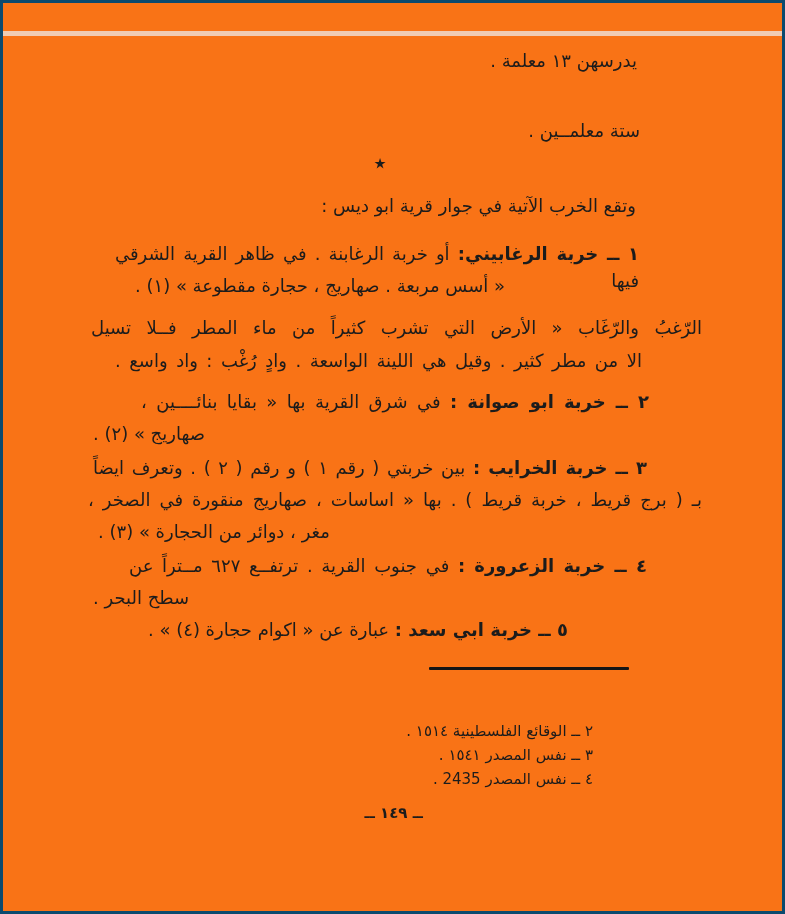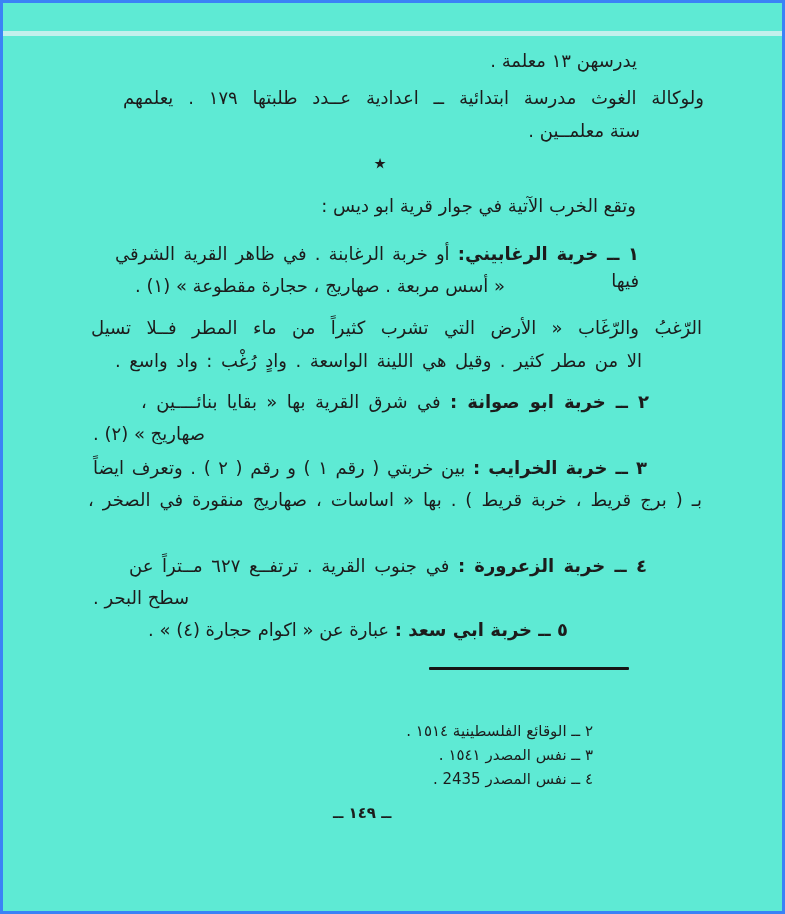--- a/index.html
+++ b/index.html
@@ -1,22 +1,22 @@
 <!DOCTYPE html>
 <html lang="ar" dir="rtl"><head>
 <meta charset="utf-8">
 <style>
   html, body { margin: 0; padding: 0; background: #ffffff; }
   .stage {
     position: relative;
     width: 785px;
     height: 914px;
     box-sizing: border-box;
-    background: #5eead4;
-    border: 3px solid #3b82f6;
+    background: #f97316;
+    border: 3px solid #0c4a6e;
     overflow: hidden;
     direction: rtl;
     font-family: "DejaVu Sans", sans-serif;
     color: #1c1c1c;
   }
   .scan-streak {
     position: absolute; top: 28px; left: 0; right: 0; height: 5px;
     background: #eef2f6; opacity: .7;
   }
   .line {
@@ -41,21 +41,21 @@
   }
   .footnote {
     position: absolute;
     right: 189px;
     font-size: 15px;
     line-height: 22px;
     white-space: nowrap;
   }
   .pagenum {
     position: absolute; top: 801px; left: 330px; width: 90px;
-    text-align: left; font-size: 15px; font-weight: bold;
+    text-align: right; font-size: 15px; font-weight: bold;
     letter-spacing: 1px;
   }
   
   .l-a1 { top: 44px;  right: 145px; }
   .l-a2 { top: 81px;  right: 78px;  left: 120px; }
   .l-a3 { top: 114px; right: 142px; }
   .l-h  { top: 189px; right: 146px; }
   .l-i1a{ top: 237px; right: 143px; left: 112px; }
   .l-i1b{ top: 269px; left: 132px; right: auto; }
   .l-q1 { top: 311px; right: 80px;  left: 88px; }
@@ -73,38 +73,38 @@
   .l-f3 { top: 741px; }
   .l-f4 { top: 765px; }
 </style>
 </head>
 <body>
 
 <div class="stage">
   <div class="scan-streak"></div>
 
   <div class="line l-a1">يدرسهن ١٣ معلمة .</div>
-  <div class="line l-a2 just">ولوكالة الغوث مدرسة ابتدائية ــ اعدادية عــدد طلبتها ١٧٩ . يعلمهم</div>
   <div class="line l-a3">ستة معلمــين .</div>
 
   <div class="star">٭</div>
 
   <div class="line l-h">وتقع الخرب الآتية في جوار قرية ابو ديس :</div>
 
   <div class="line l-i1a just"><span class="b">١ ــ خربة الرغابيني:</span> <span>أو خربة الرغابنة . في ظاهر القرية الشرقي فيها</span></div>
   <div class="line l-i1b">« أسس مربعة . صهاريج ، حجارة مقطوعة » (١) .</div>
 
   <div class="line l-q1 just">الرّغبُ والرّغَاب « الأرض التي تشرب كثيراً من ماء المطر فــلا تسيل</div>
   <div class="line l-q2 just">الا من مطر كثير . وقيل هي اللينة الواسعة . وادٍ رُغْب : واد واسع .</div>
 
   <div class="line l-i2a just"><span class="b">٢ ــ خربة ابو صوانة :</span> <span>في شرق القرية بها « بقايا بنائــــين ،</span></div>
   <div class="line l-i2b">صهاريج » (٢) .</div>
 
   <div class="line l-i3a just"><span class="b">٣ ــ خربة الخرايب :</span> <span>بين خربتي ( رقم ١ ) و رقم ( ٢ ) . وتعرف ايضاً</span></div>
   <div class="line l-i3b just">بـ ( برج قريط ، خربة قريط ) . بها « اساسات ، صهاريج منقورة في الصخر ،</div>
+  <div class="line l-i3c">مغر ، دوائر من الحجارة » (٣) .</div>
 
   <div class="line l-i4a just"><span class="b">٤ ــ خربة الزعرورة :</span> <span>في جنوب القرية . ترتفــع ٦٢٧ مــتراً عن</span></div>
   <div class="line l-i4b">سطح البحر .</div>
 
   <div class="line l-i5"><span class="b">٥ ــ خربة ابي سعد :</span> <span>عبارة عن « اكوام حجارة (٤) » .</span></div>
 
   <div class="fn-sep"></div>
   <div class="footnote l-f2">٢ ــ الوقائع الفلسطينية ١٥١٤ .</div>
   <div class="footnote l-f3">٣ ــ نفس المصدر ١٥٤١ .</div>
   <div class="footnote l-f4">٤ ــ نفس المصدر 2435 .</div>

